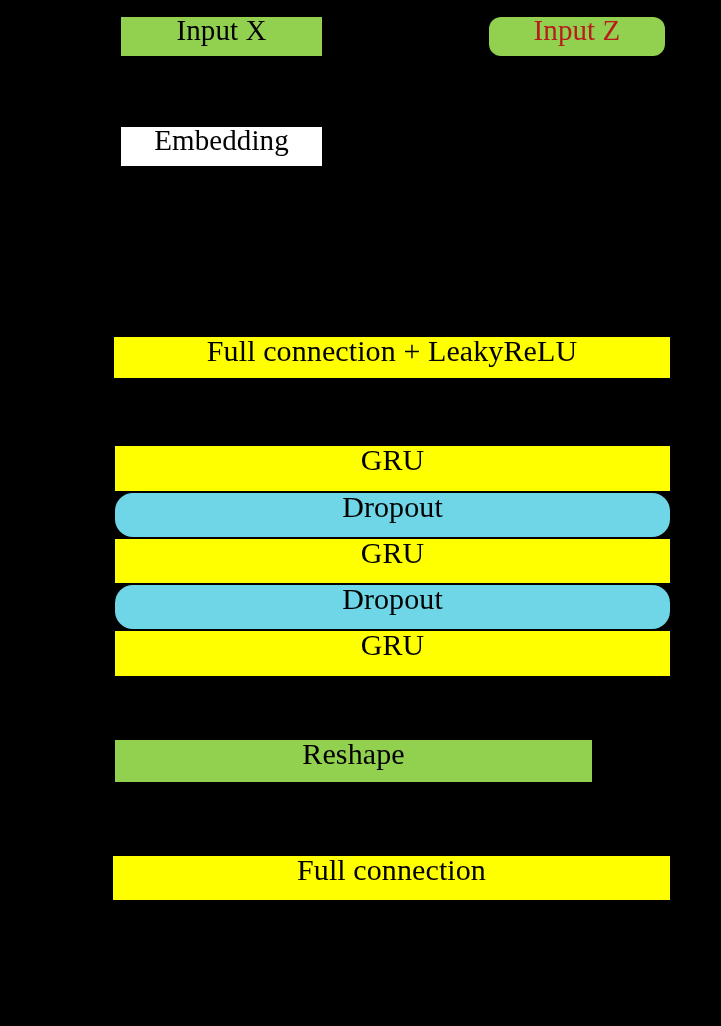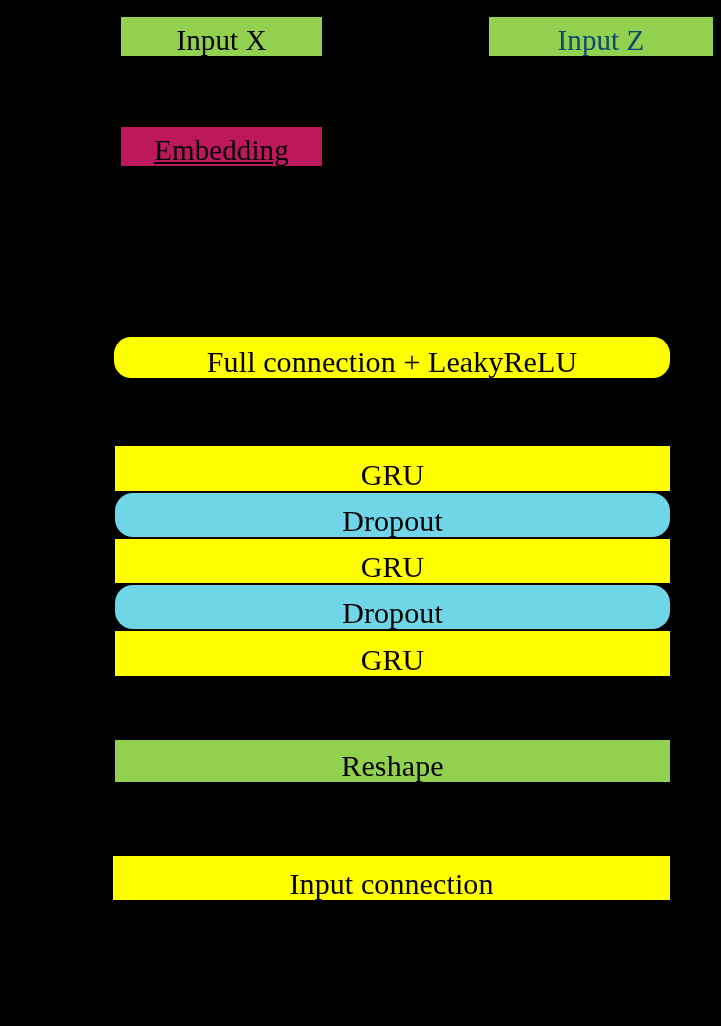--- a/index.html
+++ b/index.html
@@ -15,21 +15,21 @@
     position: relative;
     width: 721px;
     height: 1026px;
     background: #000000;
     overflow: hidden;
   }
   .node {
     position: absolute;
     box-sizing: border-box;
     display: flex;
-    align-items: flex-end;
+    align-items: flex-start;
     justify-content: center;
     color: #000000;
     line-height: 1;
     white-space: nowrap;
     letter-spacing: 0.1px;
   }
   .node-label {
     display: block;
     transform: translateY(-1px);
   }
@@ -39,43 +39,43 @@
   .fill-cyan   { background: #6fd6e8; border-radius: 18px; }
 </style>
 </head>
 <body>
 
 <div id="diagram-canvas" style="width: 721px; height: 1026px; background: rgb(0, 0, 0);">
 
 <div class="node fill-green" style="left: 121px; top: 17px; width: 201px; height: 39px; background: rgb(146, 208, 80); color: rgb(0, 0, 0); font-size: 29px;">
       <span class="node-label">Input X</span>
     </div>
-    <div class="node fill-green" style="left: 489px; top: 17px; width: 224px; height: 39px; background: rgb(146, 208, 80); color: #0c4a6e; font-size: 29px;">
+    <div class="node fill-green" style="left: 489px; top: 17px; width: 176px; height: 39px; background: rgb(146, 208, 80); color: #b91c1c; font-size: 29px; border-radius: 12px;">
       <span class="node-label">Input Z</span>
     </div>
-    <div class="node fill-yellow" style="left: 121px; top: 127px; width: 201px; height: 39px; background: #be185d; color: rgb(0, 0, 0); font-size: 29px; text-decoration: underline;">
+    <div class="node fill-yellow" style="left: 121px; top: 127px; width: 201px; height: 39px; background: #ffffff; color: rgb(0, 0, 0); font-size: 29px;">
       <span class="node-label">Embedding</span>
     </div>
-    <div class="node fill-yellow" style="left: 114px; top: 337px; width: 556px; height: 41px; background: rgb(255, 255, 0); color: rgb(0, 0, 0); font-size: 30px; border-radius: 17px;">
+    <div class="node fill-yellow" style="left: 114px; top: 337px; width: 556px; height: 41px; background: rgb(255, 255, 0); color: rgb(0, 0, 0); font-size: 30px;">
       <span class="node-label">Full connection + LeakyReLU</span>
     </div>
     <div class="node fill-yellow" style="left: 115px; top: 446px; width: 555px; height: 45px; background: rgb(255, 255, 0); color: rgb(0, 0, 0); font-size: 30px;">
       <span class="node-label">GRU</span>
     </div>
     <div class="node fill-cyan" style="left: 115px; top: 493px; width: 555px; height: 44px; background: rgb(111, 214, 232); color: rgb(0, 0, 0); font-size: 30px;">
       <span class="node-label">Dropout</span>
     </div>
     <div class="node fill-yellow" style="left: 115px; top: 539px; width: 555px; height: 44px; background: rgb(255, 255, 0); color: rgb(0, 0, 0); font-size: 30px;">
       <span class="node-label">GRU</span>
     </div>
     <div class="node fill-cyan" style="left: 115px; top: 585px; width: 555px; height: 44px; background: rgb(111, 214, 232); color: rgb(0, 0, 0); font-size: 30px;">
       <span class="node-label">Dropout</span>
     </div>
     <div class="node fill-yellow" style="left: 115px; top: 631px; width: 555px; height: 45px; background: rgb(255, 255, 0); color: rgb(0, 0, 0); font-size: 30px;">
       <span class="node-label">GRU</span>
     </div>
-    <div class="node fill-green" style="left: 115px; top: 740px; width: 555px; height: 42px; background: rgb(146, 208, 80); color: rgb(0, 0, 0); font-size: 30px;">
+    <div class="node fill-green" style="left: 115px; top: 740px; width: 477px; height: 42px; background: rgb(146, 208, 80); color: rgb(0, 0, 0); font-size: 30px;">
       <span class="node-label">Reshape</span>
     </div>
     <div class="node fill-yellow" style="left: 113px; top: 856px; width: 557px; height: 44px; background: rgb(255, 255, 0); color: rgb(0, 0, 0); font-size: 30px;">
-      <span class="node-label">Input connection</span>
+      <span class="node-label">Full connection</span>
     </div>
   </div>
 
 </body></html>

